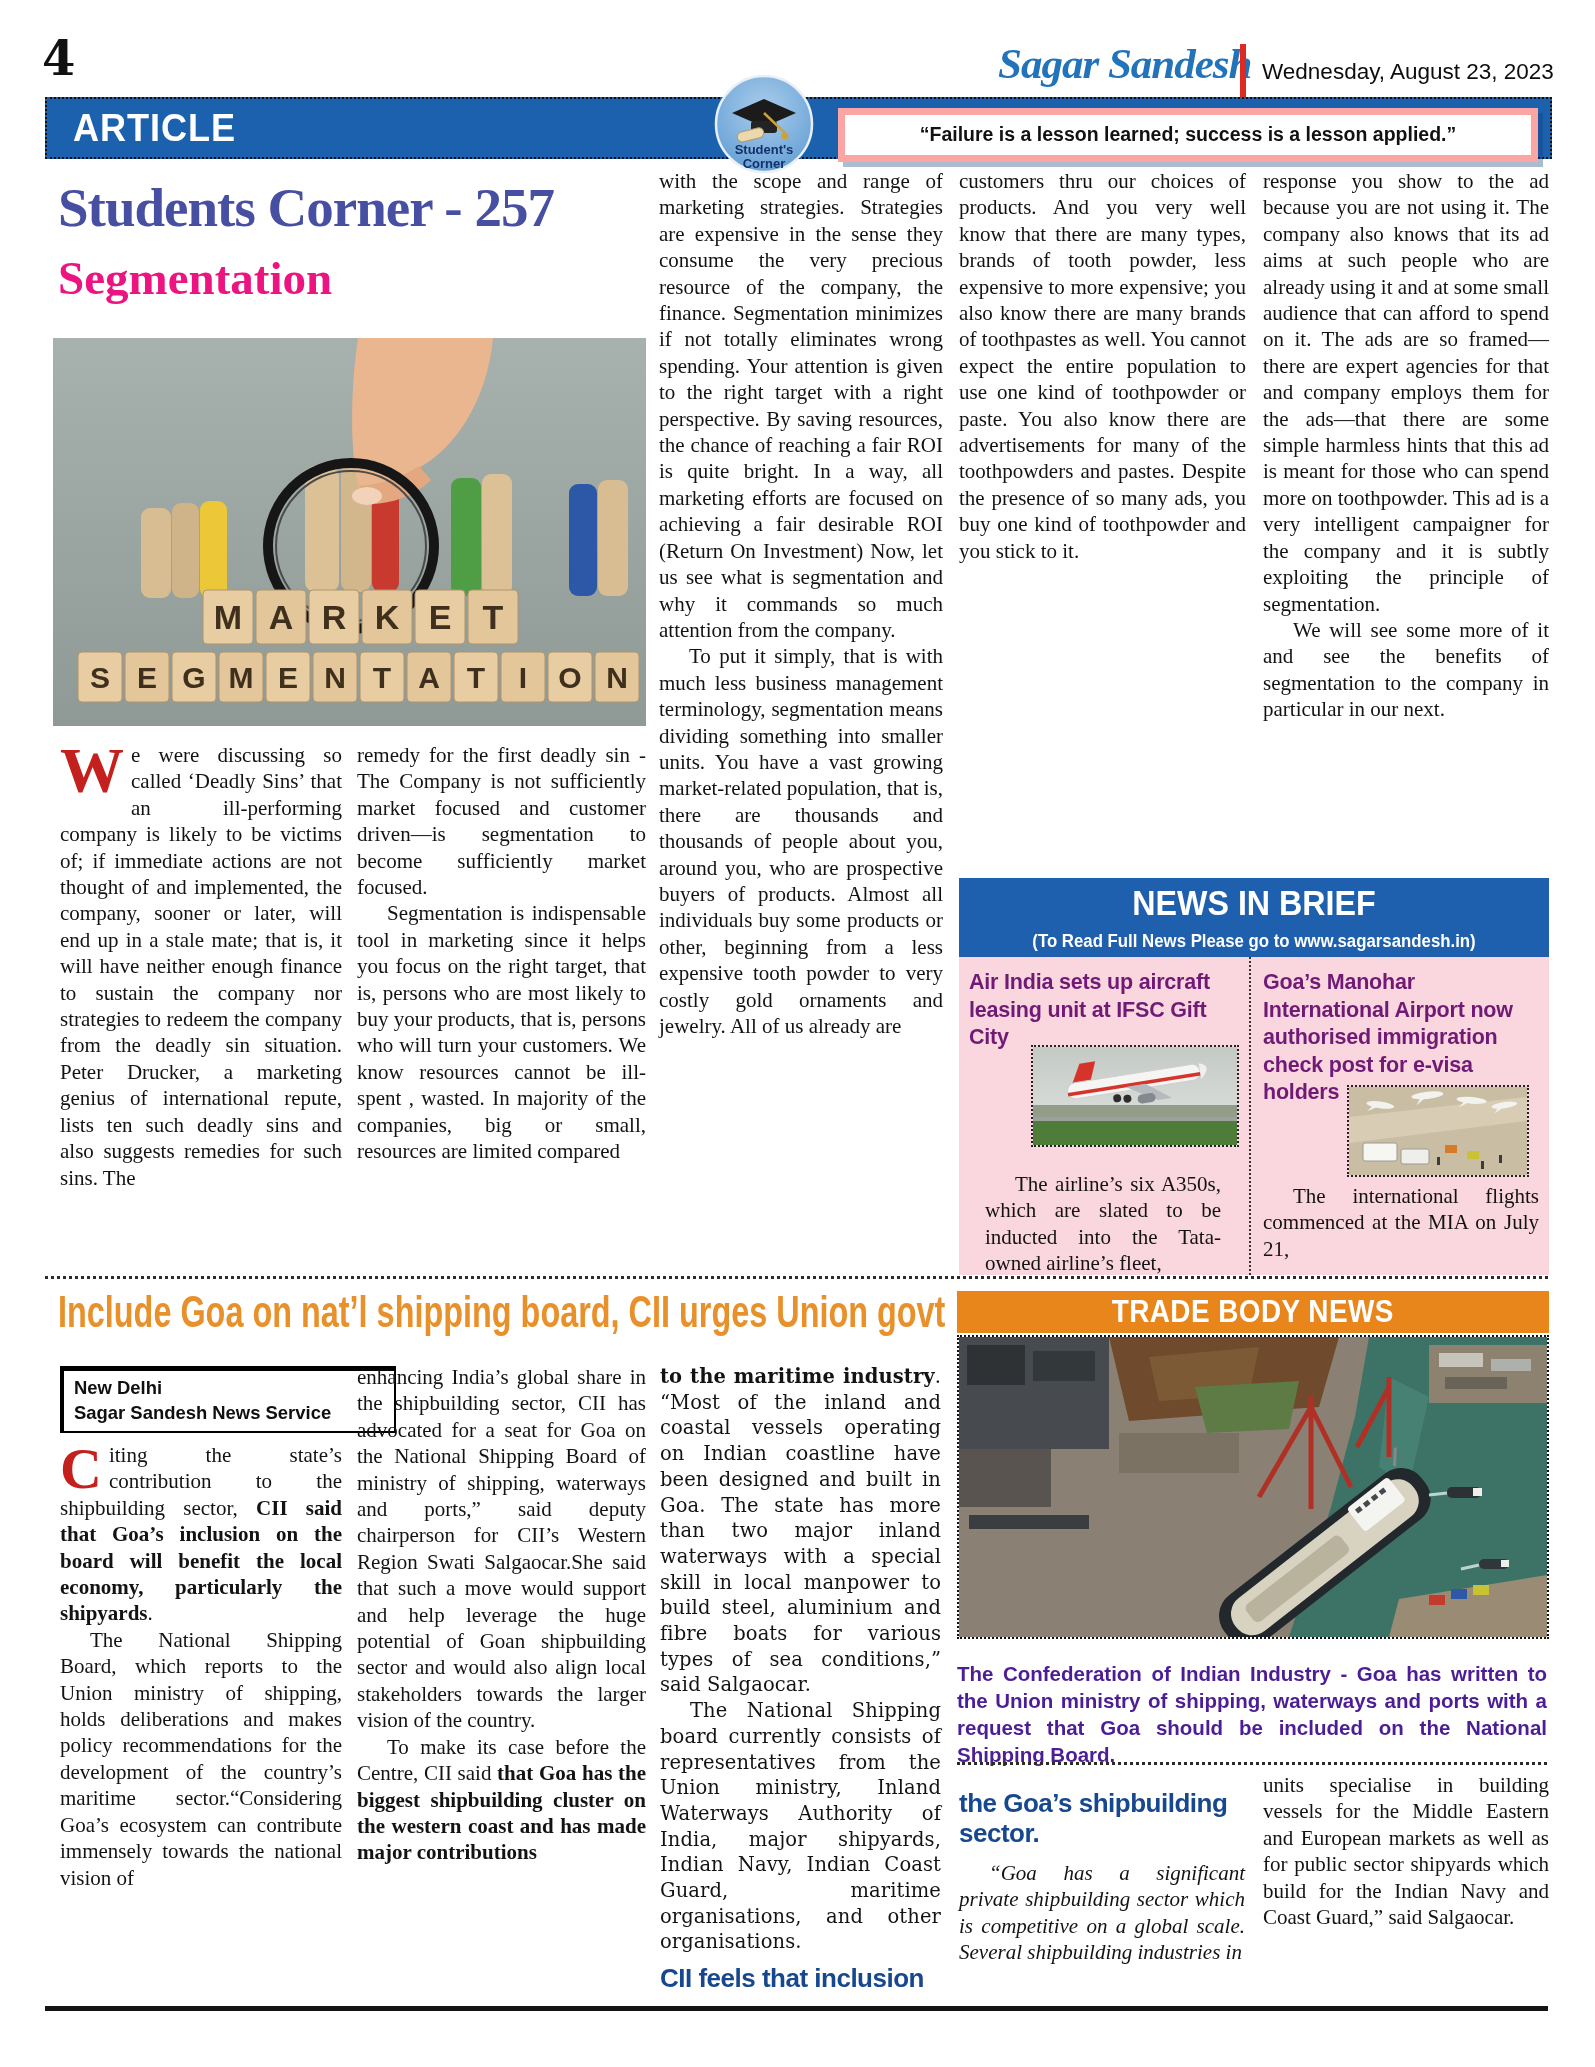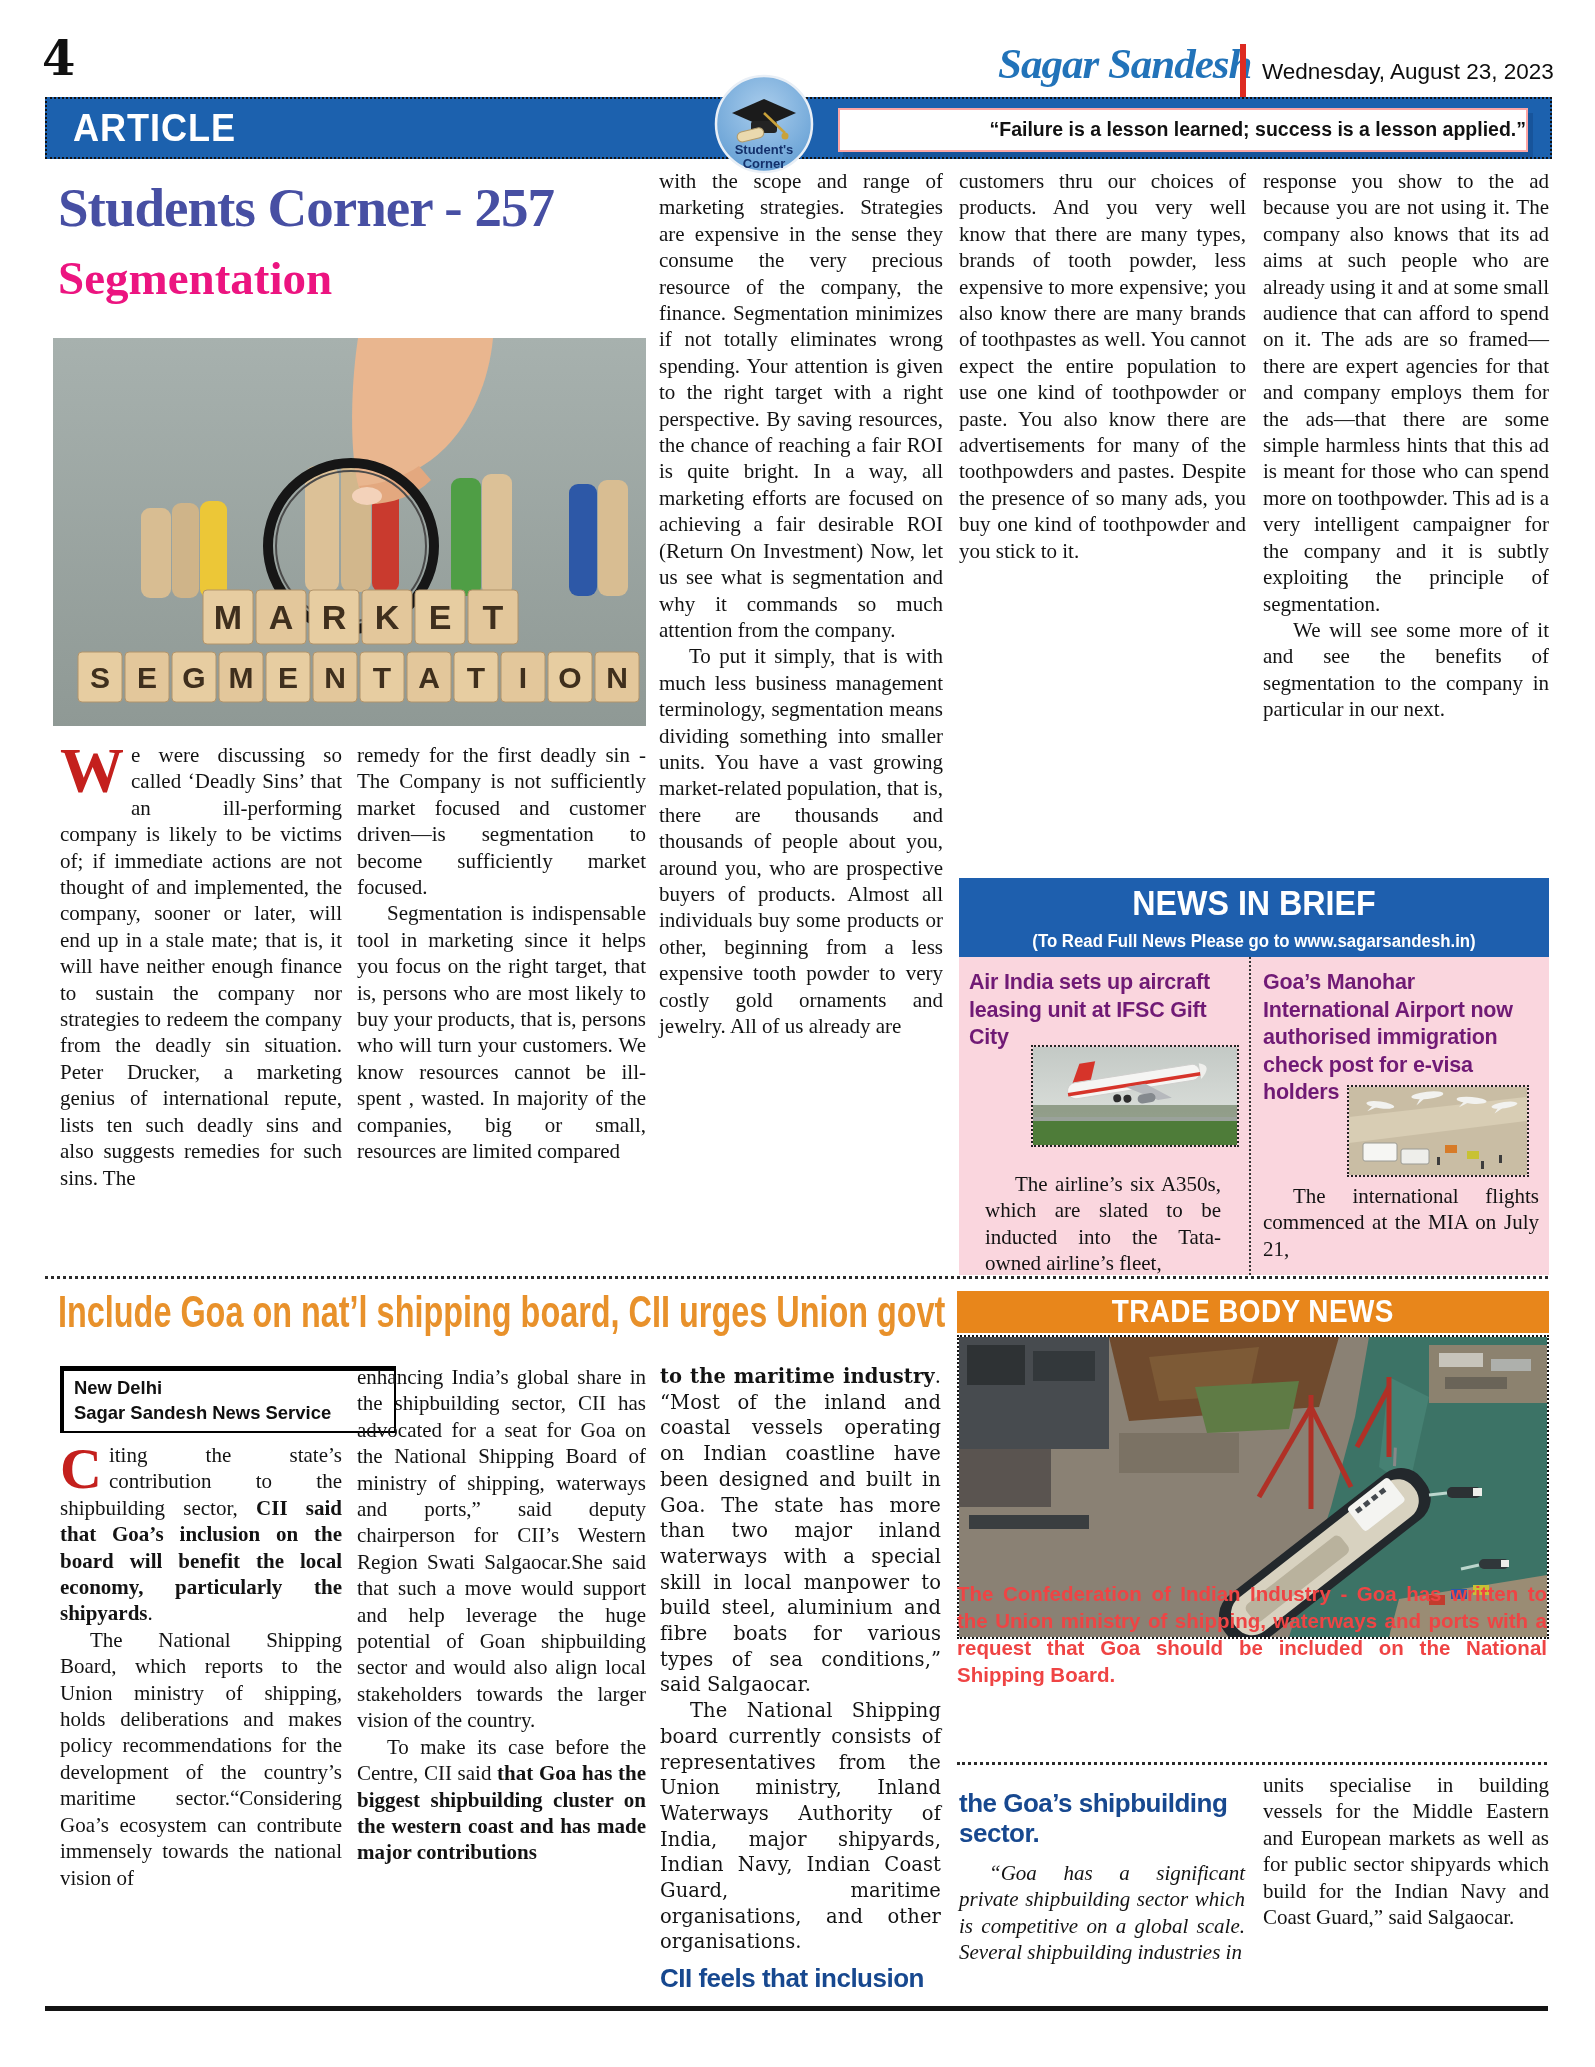--- a/index.html
+++ b/index.html
@@ -14,22 +14,22 @@
   .dotsep{position:absolute;border-top:3px dotted #2b2b2b;height:0;}
   
   #pagenum{left:42px;top:34px;font:bold 48px/1 "DejaVu Serif",serif;color:#111;}
   #logo{left:998px;top:40px;font:bold italic 43px/1.1 "Liberation Serif",serif;color:#2273B9;letter-spacing:-1px;}
   #redbar{left:1240px;top:44px;width:6px;height:62px;background:#DD2B22;}
   #dateline-top{left:1262px;top:58px;font:22.5px/1.2 "Liberation Sans",sans-serif;color:#0d0d0d;}
   
   #banner{left:45px;top:97px;width:1503px;height:58px;background:#1C61AE;border:2px dotted #111;}
   #banner-label{position:absolute;left:26px;top:0;color:#fff;font:bold 38px/58px "Liberation Sans",sans-serif;
                 transform:scaleX(.95);transform-origin:left center;letter-spacing:1px;}
-  #quotebox{left:838px;top:108px;width:686px;height:40px;background:#fff;border:2px solid #fca5a5;
-            box-shadow:5px 5px 0 rgba(14,60,120,.35);display:flex;align-items:center;justify-content:flex-end;}
+  #quotebox{left:838px;top:108px;width:686px;height:40px;background:#fff;border:7px solid #fca5a5;
+            box-shadow:5px 5px 0 rgba(14,60,120,.35);display:flex;align-items:center;justify-content:center;}
   #quotebox span{font:bold 19.5px/1 "Liberation Sans",sans-serif;color:#111;}
   #badge{left:714px;top:74px;width:100px;height:100px;z-index:6;}
   
   #sc-title{left:58px;top:176px;width:588px;font:bold 55px/64px "Liberation Serif",serif;color:#474FA3;letter-spacing:-1px;}
   #sc-sub{left:58px;top:250px;width:588px;text-align:left;font:bold 47px/56px "Liberation Serif",serif;color:#EC1480;}
   #sc-photo{left:53px;top:338px;width:593px;height:388px;overflow:hidden;}
   
   #nib-banner{left:959px;top:878px;width:590px;background:#1E5FAE;color:#fff;text-align:center;}
   #nib-title{font:bold 35px/50px "Liberation Sans",sans-serif;transform:scaleX(.92);}
   #nib-sub{font:bold 17.5px/26px "Liberation Sans",sans-serif;transform:scaleX(.96);padding-bottom:3px;}
@@ -38,21 +38,21 @@
   .brief-h{font:bold 21.5px/27.5px "Liberation Sans",sans-serif;color:#701a75;letter-spacing:-.2px;}
   .brief-b{font:21px/26.4px "Liberation Serif",serif;text-align:justify;}
   .brief-img{position:absolute;border:2px dotted #222;overflow:hidden;}
   
   #goa-head{left:58px;top:1286px;width:900px;height:56px;overflow:visible;}
   #goa-head span{display:inline-block;white-space:nowrap;font:bold 45px/52px "Liberation Sans",sans-serif;
                  color:#E8912B;transform:scaleX(.72);transform-origin:left top;letter-spacing:0;}
   #tbn-banner{left:957px;top:1291px;width:592px;height:42px;background:#E8861B;text-align:center;}
   #tbn-banner span{display:inline-block;color:#fff;font:bold 31px/42px "Liberation Sans",sans-serif;transform:scaleX(.9);letter-spacing:.5px;}
   #tbn-photo{left:957px;top:1335px;width:588px;height:300px;border:2px dotted #111;overflow:hidden;}
-  #tbn-caption{left:957px;top:1580px;width:590px;font:bold 20.5px/27px "Liberation Sans",sans-serif;color:#ef4444;text-align:justify;}
+  #tbn-caption{left:957px;top:1660px;width:590px;font:bold 20.5px/27px "Liberation Sans",sans-serif;color:#4c1d95;text-align:justify;}
   #src-box{left:60px;top:1366px;width:336px;border:2px solid #000;border-top-width:5px;border-left-width:4px;
            padding:4px 10px 6px 10px;box-sizing:border-box;}
   #src-box div{font:bold 19px/25px "Liberation Sans",sans-serif;color:#101010;transform:scaleX(.97);transform-origin:left center;}
   .bluehead{font:bold 26px/30px "Liberation Sans",sans-serif;color:#17488F;letter-spacing:-.5px;text-align:left;}
   #goa-c3{font:19.5px/25.7px "DejaVu Serif",serif;letter-spacing:.1px;}
   #bottom-rule{left:45px;top:2006px;width:1503px;height:5px;background:#141414;}
   svg text{font-family:"Liberation Sans",sans-serif;}
 </style>
 </head>
 <body>

